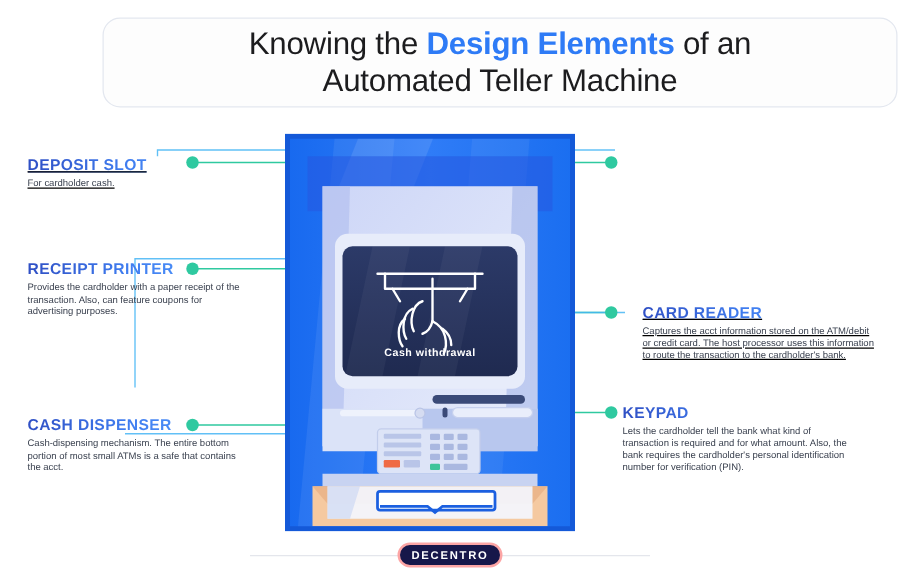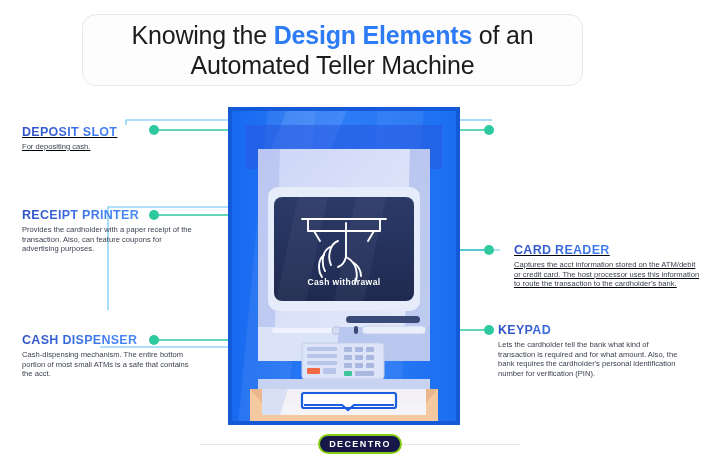--- a/index.html
+++ b/index.html
@@ -18,21 +18,21 @@
     width: 720px;
     height: 465px;
     background: #ffffff;
   }
 
   
   .title-box {
     position: absolute;
     left: 82px;
     top: 14px;
-    width: 501px;
+    width: 636px;
     height: 72px;
     border: 1px solid #e3e7ef;
     border-radius: 14px;
     background: #fdfdfd;
     display: flex;
     align-items: center;
     justify-content: center;
     text-align: center;
   }
   .title-text {
@@ -99,21 +99,21 @@
     position: absolute;
     left: 318px;
     top: 434px;
     width: 84px;
     height: 20px;
     background: #17174a;
     border-radius: 10px;
     display: flex;
     align-items: center;
     justify-content: center;
-    border: 2px solid #84cc16;
+    border: 2px solid #fca5a5;
   }
   .footer-badge span {
     color: #ffffff;
     font-size: 9px;
     font-weight: 700;
     letter-spacing: 1.4px;
   }
 </style>
 </head>
 <body>
@@ -280,21 +280,21 @@
           <path d="M76 298 H114 L120 303 L126 298 H166" fill="none" stroke="#1b5fe0" stroke-width="2.2"></path>
         </g>
 
         <rect x="2" y="2" width="228" height="314" fill="none" stroke="#1459d8" stroke-width="4"></rect>
       </g>
     </svg>
   </div>
 
   <div class="label-block left" style="left:22px; top:125px; width:178px;text-decoration:underline;">
     <div class="lbl-head">DEPOSIT SLOT</div>
-    <div class="lbl-body">For depositing cash.</div>
+    <div class="lbl-body">For cardholder cash.</div>
   </div>
 
   <div class="label-block left" style="left:22px; top:208px; width:178px;">
     <div class="lbl-head">RECEIPT PRINTER</div>
     <div class="lbl-body">Provides the cardholder with a paper receipt of the transaction. Also, can feature coupons for advertising purposes.</div>
   </div>
 
   <div class="label-block left" style="left:22px; top:333px; width:178px;">
     <div class="lbl-head">CASH DISPENSER</div>
     <div class="lbl-body">Cash-dispensing mechanism. The entire bottom portion of most small ATMs is a safe that contains the acct.</div>

